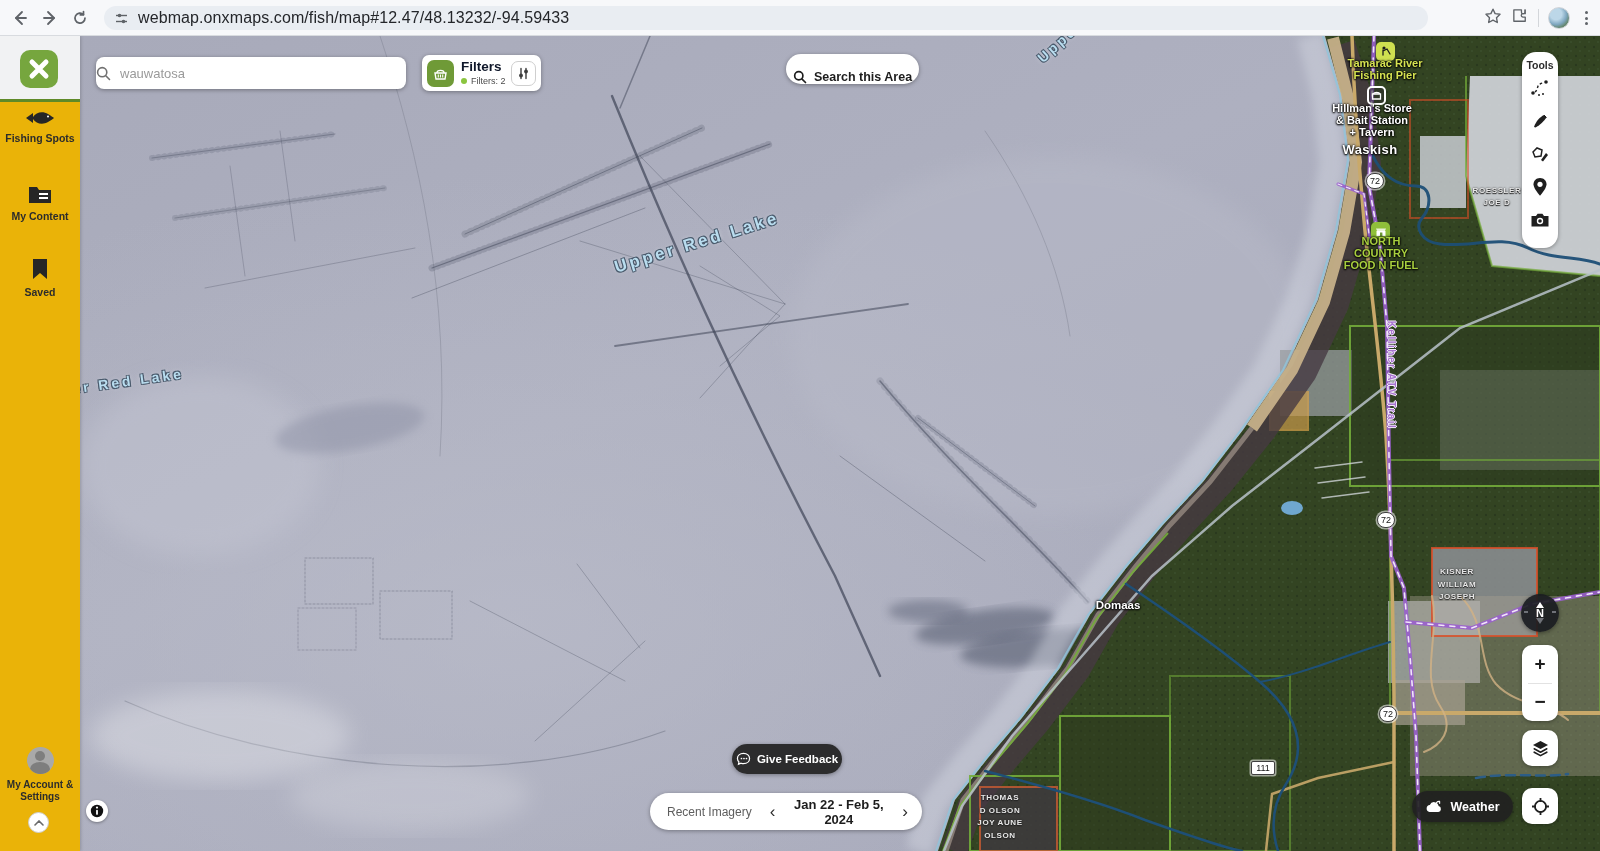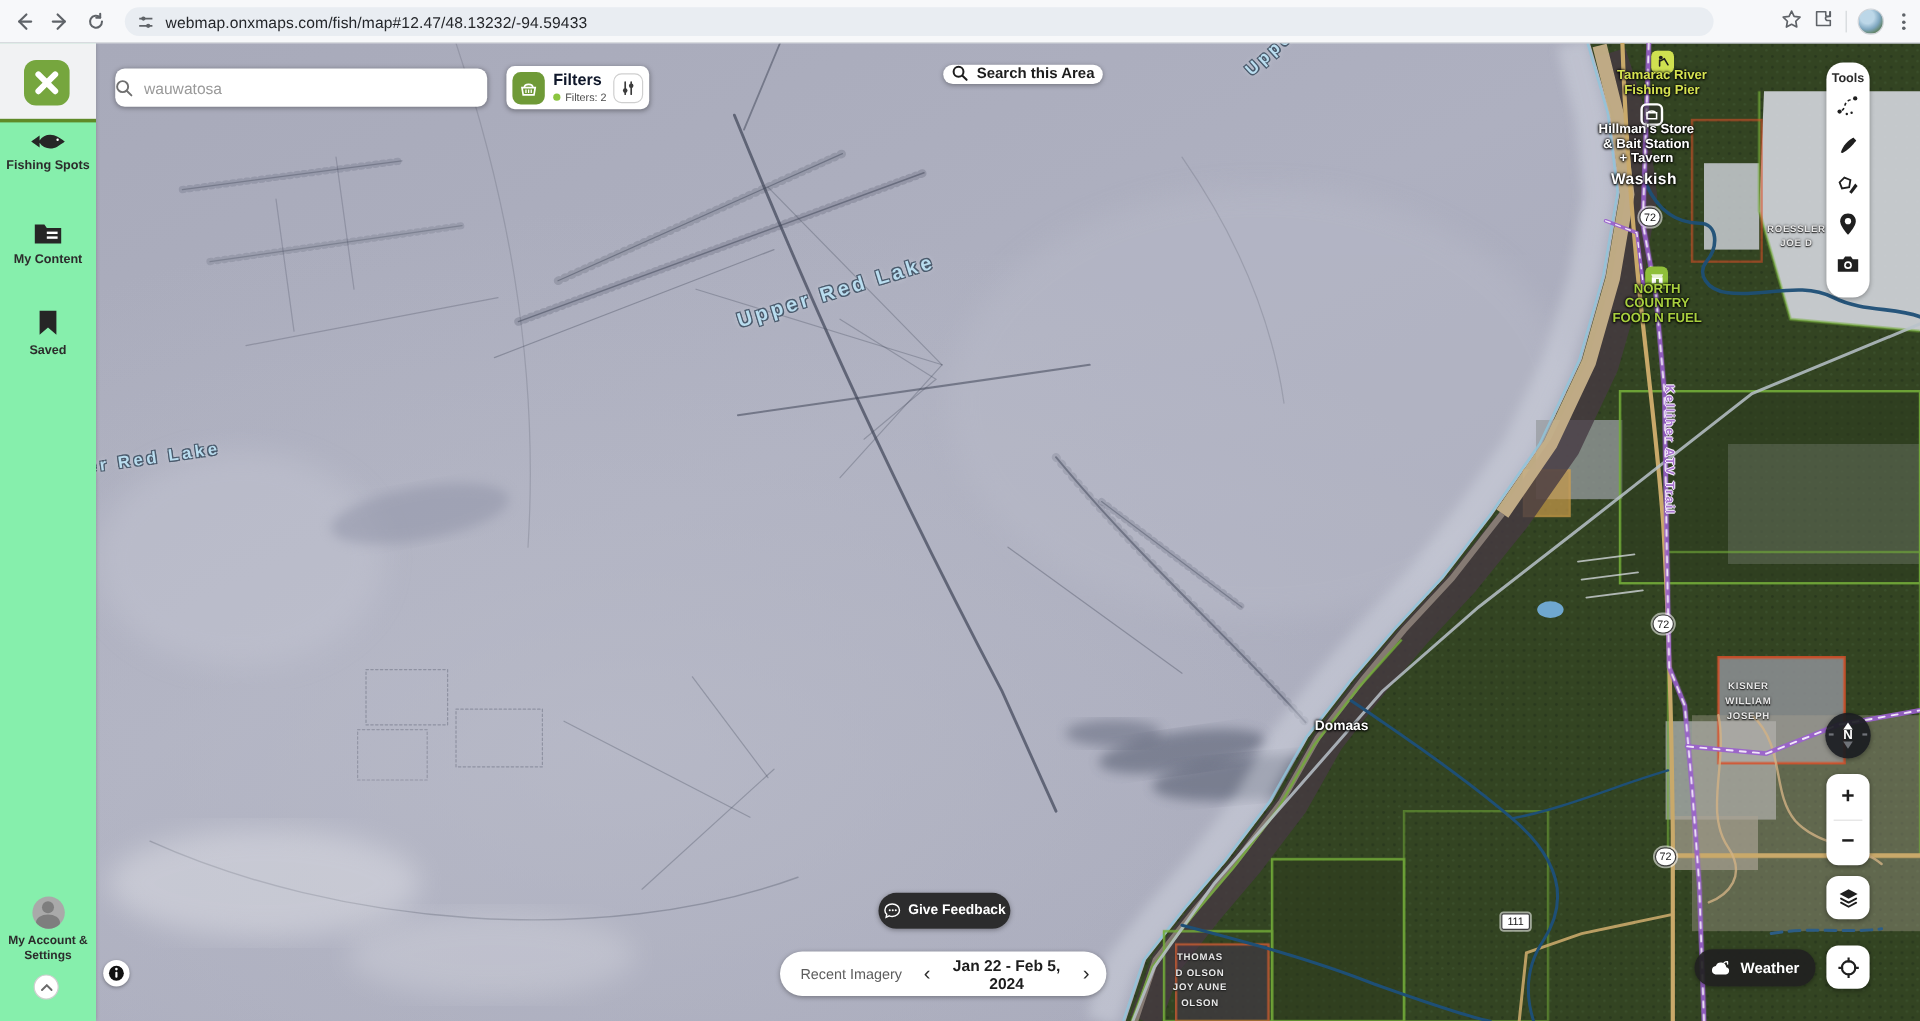--- a/index.html
+++ b/index.html
@@ -3,29 +3,29 @@
 <meta charset="utf-8">
 <style>
   * { box-sizing: border-box; margin:0; padding:0; }
   html,body { width:1600px; height:851px; overflow:hidden; font-family:"Liberation Sans", sans-serif; background:#a9abbb; }
 
   
   .chrome { position:absolute; left:0; top:0; width:1600px; height:36px; background:#f7f8fa; border-bottom:1px solid #d8dbdf; z-index:50; }
   .chrome .navbtn { position:absolute; top:6px; width:24px; height:24px; display:flex; align-items:center; justify-content:center; border-radius:50%; }
   .urlbar { position:absolute; left:104px; top:6px; width:1324px; height:24px; background:#e9edf2; border-radius:13px; display:flex; align-items:center; padding-left:10px; }
   .urlbar .siteinfo { margin-right:9px; display:flex; }
-  .urltext { font-size:13px; color:#24262a; letter-spacing:.1px; white-space:nowrap; }
+  .urltext { font-size:16px; color:#24262a; letter-spacing:.1px; white-space:nowrap; }
   .chrome-right { position:absolute; right:6px; top:5px; height:26px; display:flex; align-items:center; gap:9px; }
   .avatar-chip { width:22px; height:22px; border-radius:50%; background:radial-gradient(circle at 35% 30%, #bcd7e8 0 30%, #7fa7c0 55%, #5b7c55 80%, #3c5a3a); border:1px solid #cfd3d8; }
   .kebab { display:flex; flex-direction:column; gap:2.5px; padding:4px 6px; }
   .kebab i { width:3px; height:3px; border-radius:50%; background:#5f6368; }
   .vdiv { width:1px; height:18px; background:#d3d6da; }
 
   
-  .sidebar { position:absolute; left:0; top:36px; width:80px; height:815px; background:#86efac; z-index:40; box-shadow:1px 0 3px rgba(0,0,0,.18); }
+  .sidebar { position:absolute; left:0; top:36px; width:80px; height:815px; background:#eab308; z-index:40; box-shadow:1px 0 3px rgba(0,0,0,.18); }
   .logo-area { position:absolute; left:0; top:0; width:80px; height:65px; background:#f1f2f3; }
   .logo-tile { position:absolute; left:20px; top:14px; width:38px; height:38px; background:#76a63e; border-radius:10px; display:flex; align-items:center; justify-content:center; }
   .logo-underline { position:absolute; left:0; top:63px; width:80px; height:3px; background:#5f8a28; }
   .snav { position:absolute; width:80px; text-align:center; color:#2a2a2a; }
   .snav .ic { display:flex; justify-content:center; }
   .snav .lbl { font-size:10.5px; font-weight:bold; color:#2c2c2c; margin-top:6px; line-height:11px; }
   .account { position:absolute; left:0; width:80px; text-align:center; }
   .acc-avatar { width:27px; height:27px; border-radius:50%; background:#a9a9a9; margin:0 auto; position:relative; overflow:hidden; }
   .acc-avatar:before { content:""; position:absolute; left:8.5px; top:4px; width:10px; height:10px; border-radius:50%; background:#7e7e7e; }
   .acc-avatar:after { content:""; position:absolute; left:3.5px; top:15px; width:20px; height:14px; border-radius:50%; background:#7e7e7e; }
@@ -44,21 +44,21 @@
 
   .filters { position:absolute; left:342px; top:19px; width:119px; height:36px; border-radius:7px; display:flex; align-items:center; }
   .filters .tile { width:27px; height:27px; border-radius:7px; background:#6f9a37; margin-left:5px; display:flex; align-items:center; justify-content:center; }
   .filters .mid { margin-left:7px; line-height:1; }
   .filters .f-lbl { font-size:13.5px; font-weight:bold; color:#0f172a; }
   .filters .f-sub { display:flex; align-items:center; gap:4px; margin-top:3px; }
   .filters .dot { width:6px; height:6px; border-radius:50%; background:#8bc53f; }
   .filters .f-cnt { font-size:9px; color:#4c4c4c; }
   .filters .sliders { position:absolute; right:5px; top:6px; width:25px; height:25px; border:1px solid #cfcfcf; border-radius:7px; display:flex; align-items:center; justify-content:center; }
 
-  .search-area { position:absolute; left:706px; top:18px; width:133px; height:16px; border-radius:15px; display:flex; align-items:flex-start; justify-content:center; gap:7px; font-size:12.5px; font-weight:bold; color:#1d1d1d; }
+  .search-area { position:absolute; left:706px; top:18px; width:133px; height:30px; border-radius:15px; display:flex; align-items:flex-end; justify-content:center; gap:7px; font-size:12.5px; font-weight:bold; color:#1d1d1d; }
 
   .tools { position:absolute; left:1442px; top:16px; width:36px; height:196px; border-radius:14px; display:flex; flex-direction:column; align-items:center; padding-top:7px; }
   .tools .t-title { font-size:10.5px; font-weight:bold; color:#2c2c2c; }
   .tools .t-btn { width:30px; height:33px; display:flex; align-items:center; justify-content:center; }
 
   .compass { position:absolute; left:1441px; top:558px; width:38px; height:38px; border-radius:50%; background:rgba(26,28,33,.92); box-shadow:0 1px 4px rgba(0,0,0,.4); display:flex; flex-direction:column; align-items:center; justify-content:center; }
   .compass .n { color:#fff; font-weight:bold; font-size:11px; line-height:10px; }
   .tri-up { width:0; height:0; border-left:4px solid transparent; border-right:4px solid transparent; border-bottom:6px solid #fff; }
   .tri-dn { width:0; height:0; border-left:4px solid transparent; border-right:4px solid transparent; border-top:6px solid #6f7278; }
   .compass .side { position:absolute; top:17px; width:4px; height:2px; background:#6f7278; }

